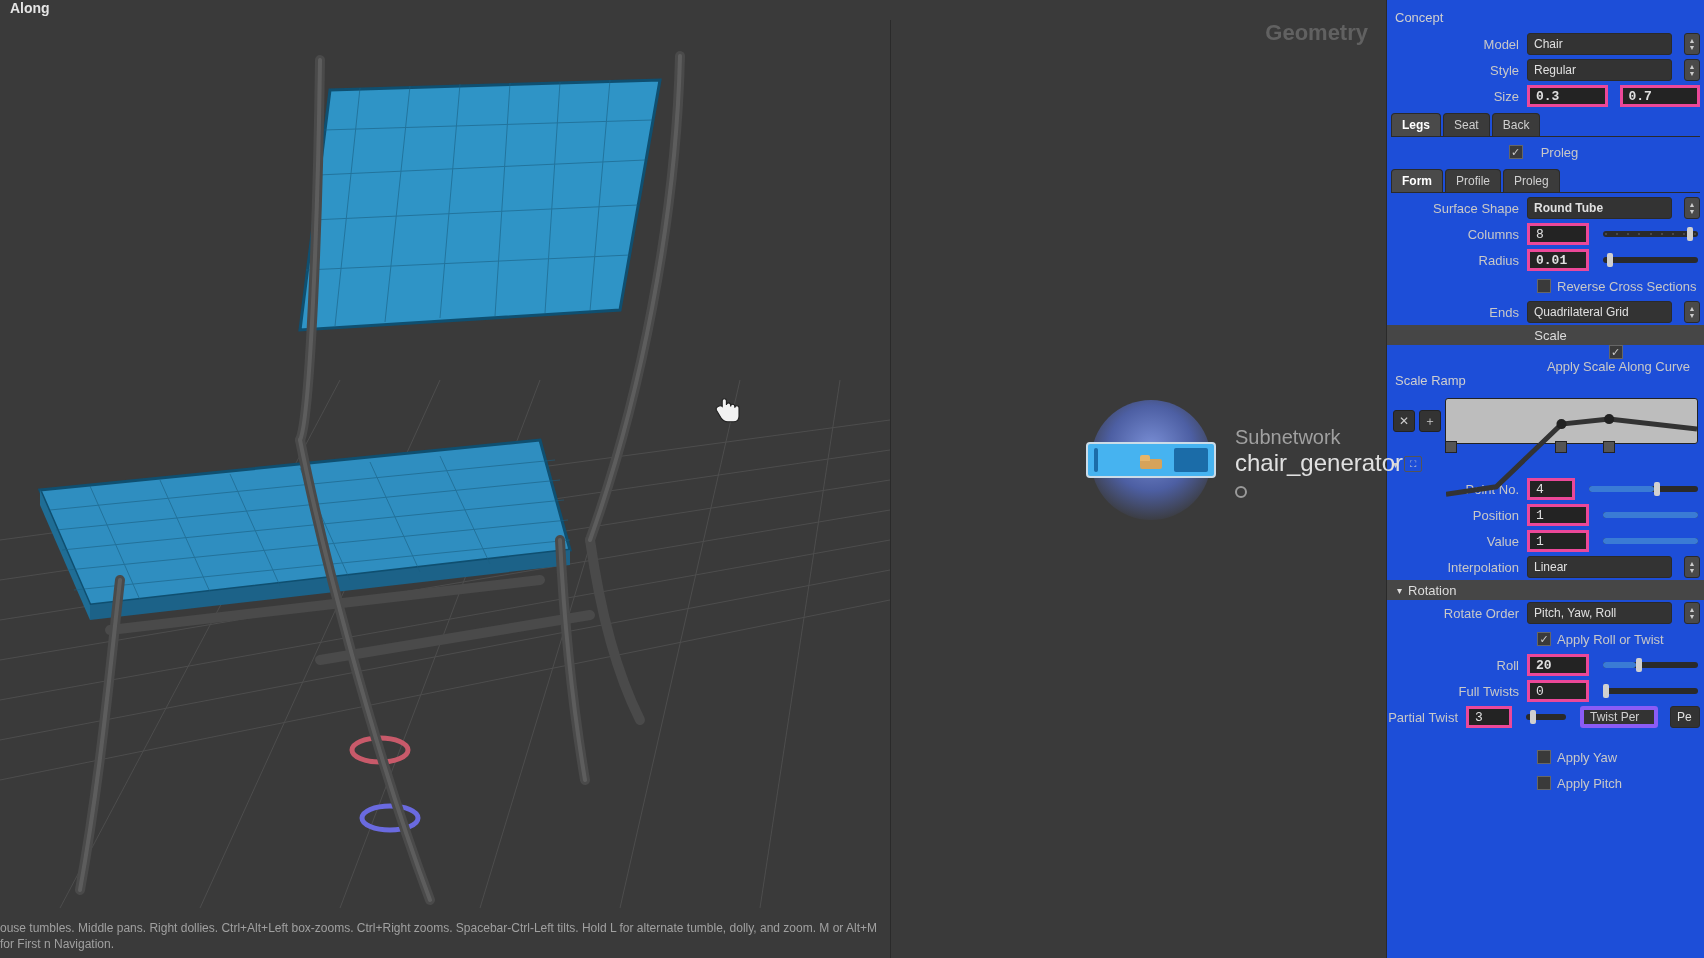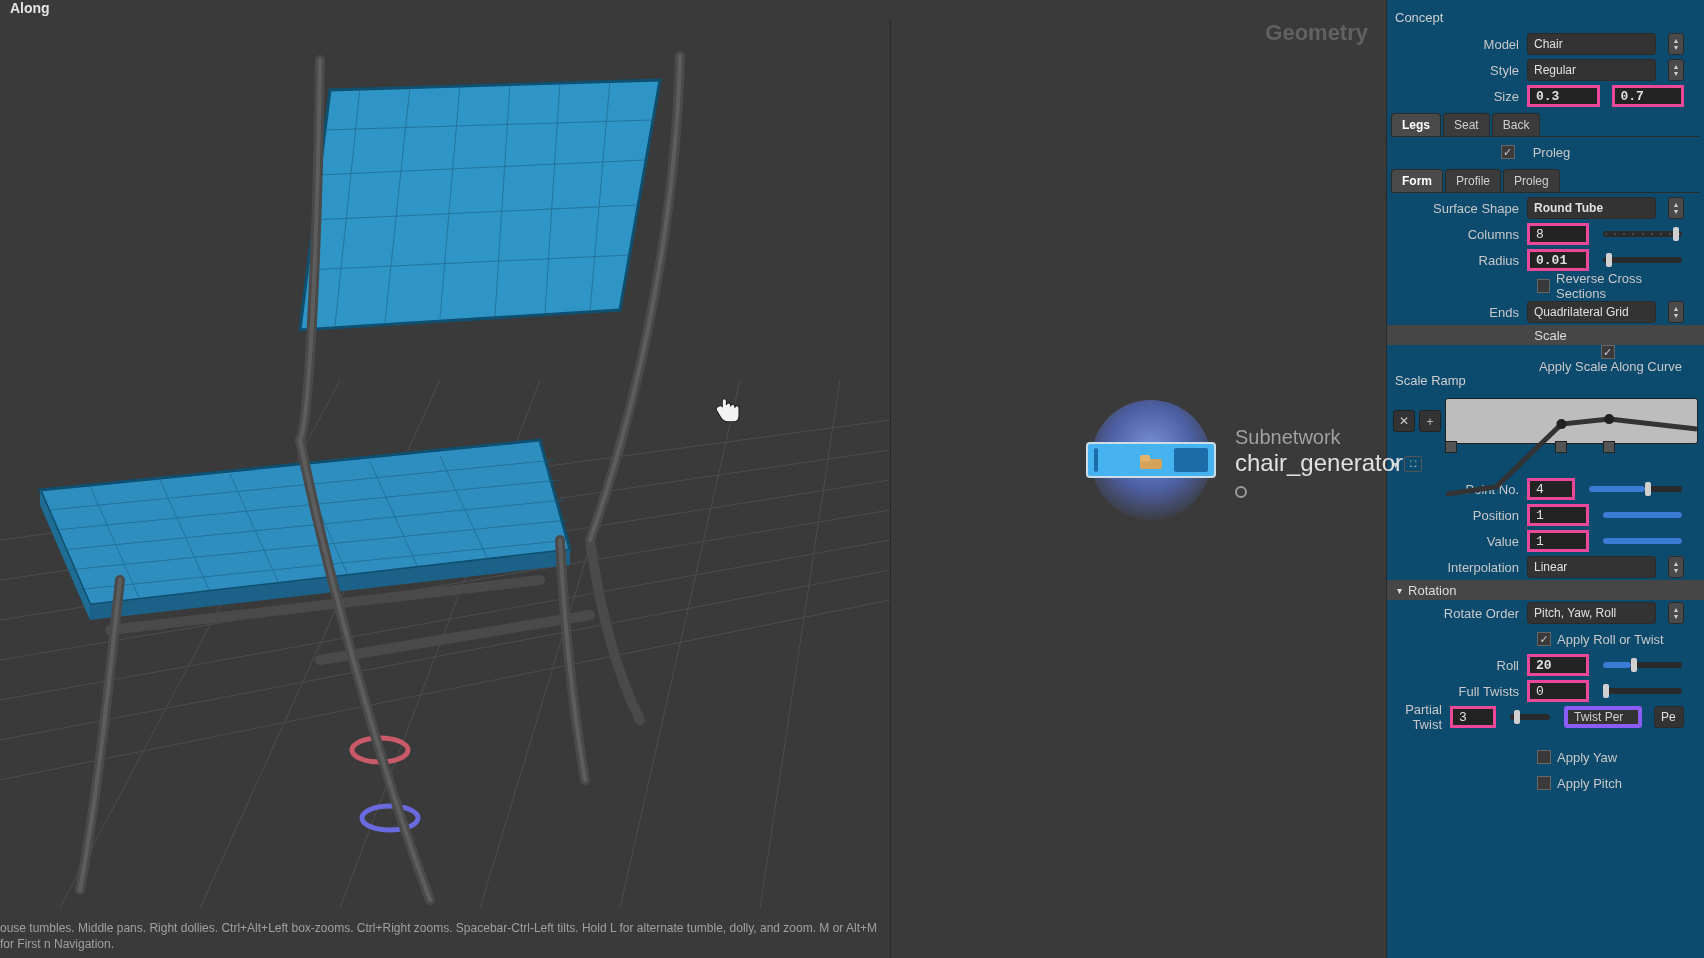--- a/index.html
+++ b/index.html
@@ -38,24 +38,24 @@
     width: 22px; height: 18px; position: relative;
   }
   .node-fold::before { content:""; position:absolute; left:0; top:8px; width:22px; height:10px; background:#d6a35a; border-radius:2px; }
   .node-fold::after  { content:""; position:absolute; left:0; top:4px; width:10px; height:6px; background:#e6b56a; border-radius:2px 2px 0 0; }
   .node-labels { position: absolute; left: 144px; top: 26px; color: #bfbfbf; }
   .node-type { font-size: 20px; color: #a0a0a0; }
   .node-name { font-size: 24px; color: #e0e0e0; }
   .node-flag { position: absolute; left: 144px; top: 86px; width: 12px; height: 12px; border: 2px solid #9a9a9a; border-radius: 50%; }
 
   
-  .params { width: 318px; height: 100%; border-left: 1px solid #2a2a2a; background: #0c4a6e; font-size: 13px; padding-top: 4px; }
+  .params { width: 318px; height: 100%; border-left: 1px solid #2a2a2a; background: #1d4ed8; font-size: 13px; padding-top: 4px; }
   .params .section-title { color: #cfcfcf; padding: 6px 8px; font-size: 13px; }
 
-  .row { display: flex; align-items: center; height: 26px; padding-right: 20px; }
+  .row { display: flex; align-items: center; height: 26px; padding-right: 4px; }
   .row .lbl { width: 140px; text-align: right; padding-right: 8px; color: #c8c8c8; font-size: 13px; }
   .row .ctl { flex: 1; display: flex; align-items: center; gap: 12px; }
 
   .selectbox {
     flex: 1; height: 22px; background: #333; border: 1px solid #2a2a2a;
     border-radius: 3px; display: flex; align-items: center; padding: 0 6px;
     color: #e0e0e0; font-weight: 600; font-size: 12px; position: relative;
   }
   .selectbox.plain { font-weight: normal; }
   .sel-arrows {

